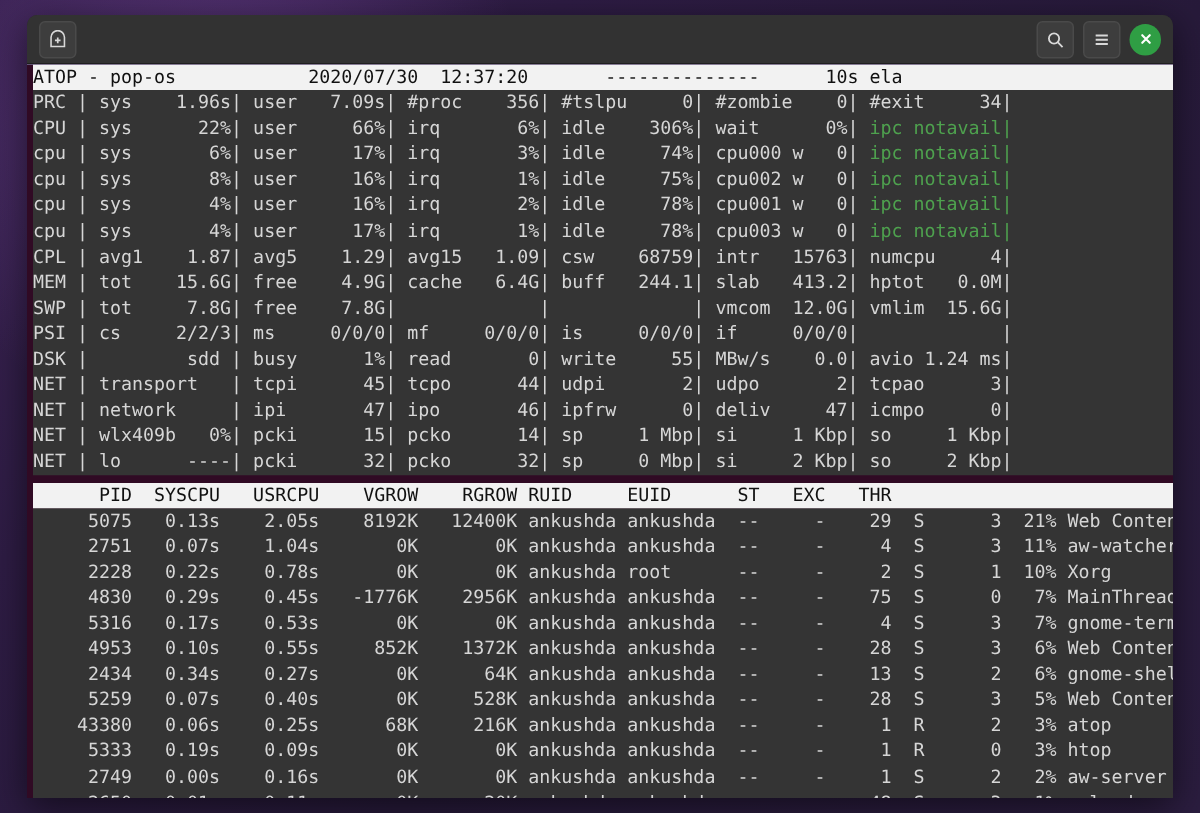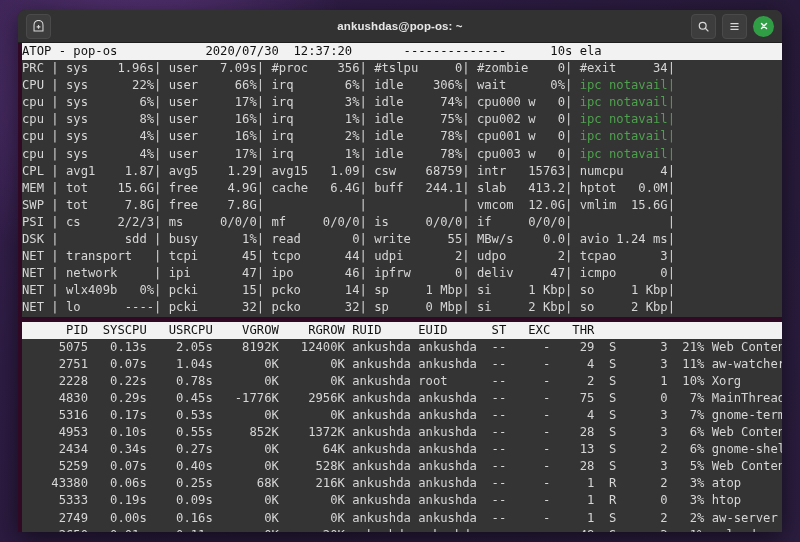--- a/index.html
+++ b/index.html
@@ -143,21 +143,20 @@
   <div id="window">
 
     <div id="titlebar">
       <div class="tb-btn">
         <svg width="13" height="13" viewBox="0 0 16 16" fill="none" stroke="#d8d8d8" stroke-width="1.3">
           <path d="M2.5 13.5 V6 a5.5 5.5 0 0 1 11 0 v7.5 z"></path>
           <path d="M8 6.2 v4.6 M5.7 8.5 h4.6" stroke-width="1.4"></path>
         </svg>
       </div>
 
-      <div class="title">ankushdas@pop-os: ~</div>
 
       <div class="tb-right">
         <div class="tb-btn">
           <svg width="13" height="13" viewBox="0 0 16 16" fill="none" stroke="#d8d8d8" stroke-width="1.5">
             <circle cx="7" cy="7" r="4.2"></circle>
             <path d="M10.2 10.2 L14 14"></path>
           </svg>
         </div>
         <div class="tb-btn">
           <svg width="13" height="13" viewBox="0 0 16 16" stroke="#d8d8d8" stroke-width="1.5">

